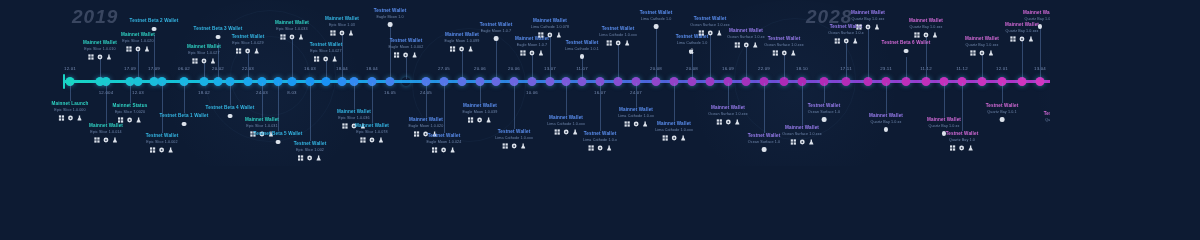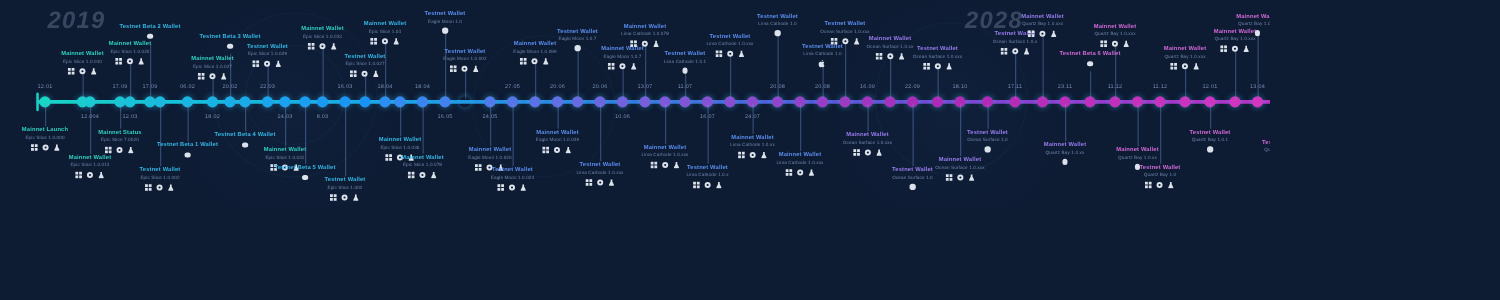--- a/index.html
+++ b/index.html
@@ -2,21 +2,21 @@
 <html><head>
 <meta charset="utf-8">
 <style>
   html,body{margin:0;padding:0;}
   body{
     width:1200px;height:166px;overflow:hidden;
     background:#0d1b33;
     font-family:"Liberation Sans", sans-serif;
     position:relative;
   }
-  #stage{position:absolute;inset:0;width:1016px;height:166px;overflow:hidden;}
+  #stage{position:absolute;inset:0;width:1016px;height:166px;overflow:hidden;margin-left:34px;}
 
   
   .wm-ring{position:absolute;border-radius:50%;border:1px solid rgba(90,140,200,.055);pointer-events:none;}
   .wm-blob{position:absolute;border-radius:50%;pointer-events:none;
            background:radial-gradient(circle,rgba(70,120,190,.055) 0%,rgba(70,120,190,0) 70%);}
 
   
   .year{
     position:absolute;top:6px;
     font-size:19px;font-style:italic;font-weight:700;

